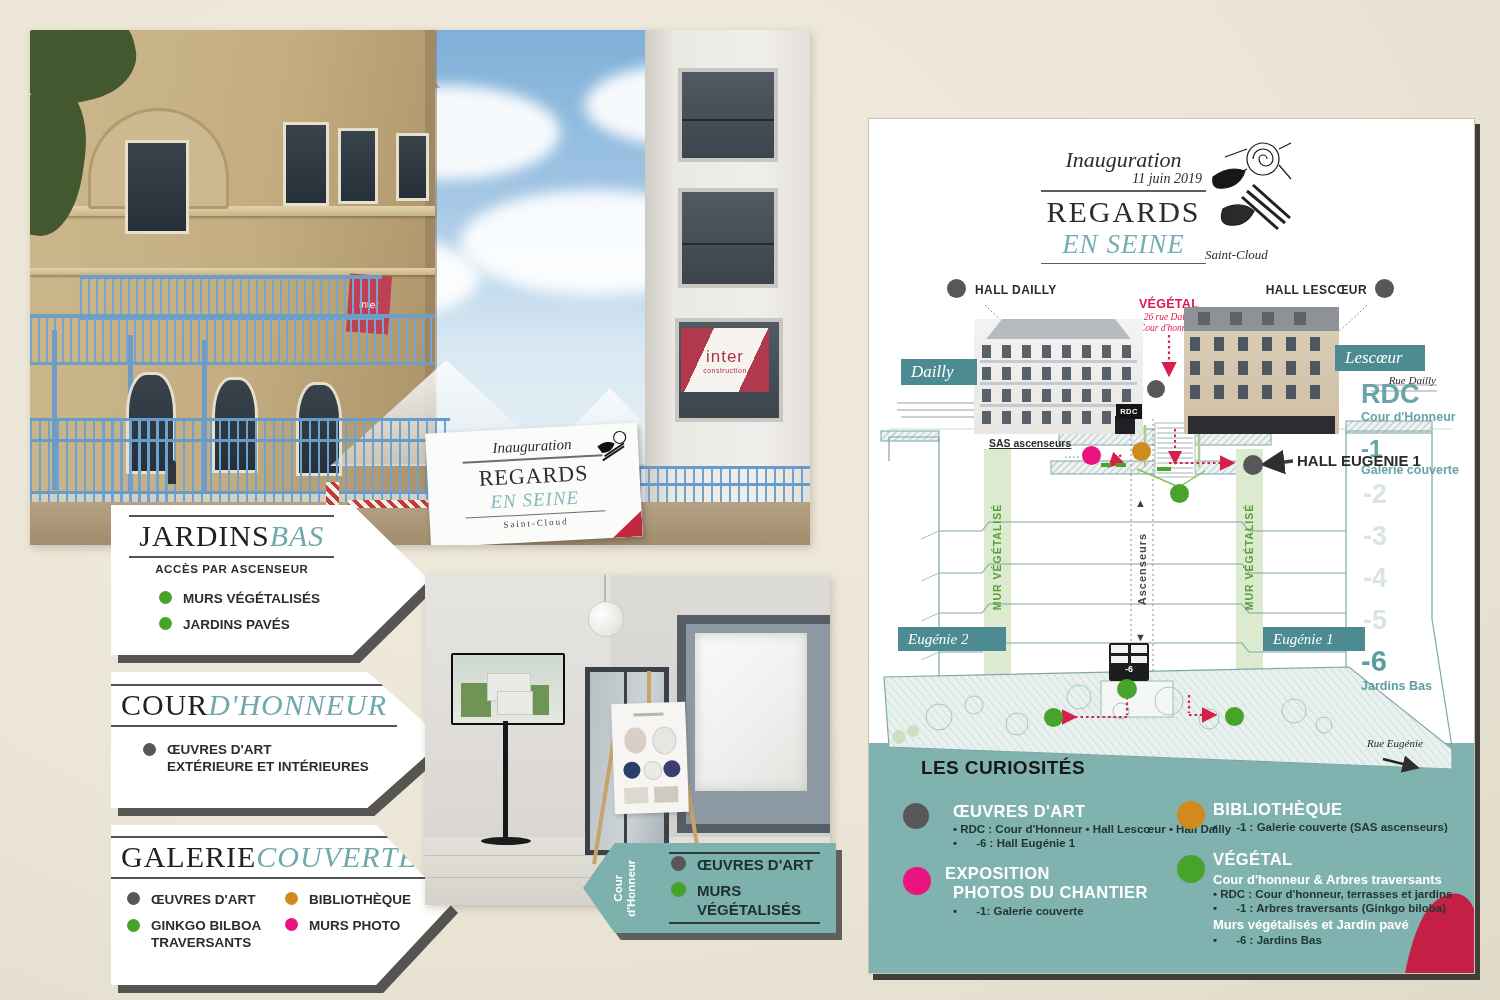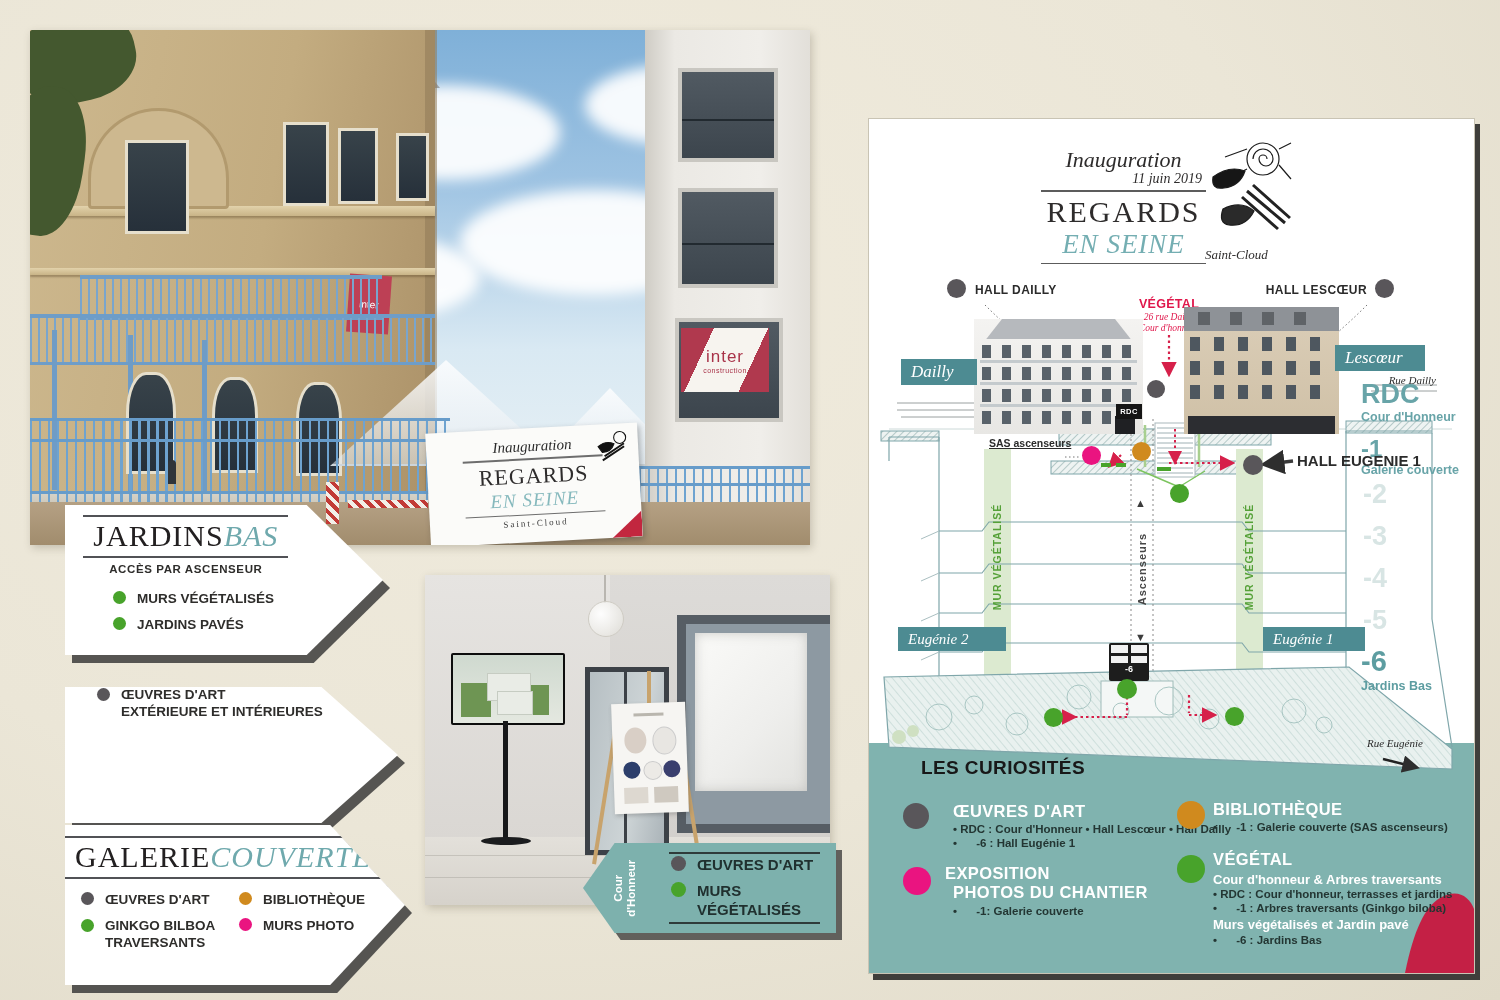--- a/index.html
+++ b/index.html
@@ -39,21 +39,21 @@
   .banner{left:398px;top:398px;width:212px;height:114px;background:#fbfbf9;transform:rotate(-3deg);box-shadow:2px 3px 6px rgba(40,40,40,.35);text-align:center;font-family:"Liberation Serif",serif;}
   .banner .b1{font-style:italic;font-size:15px;color:#2b2b2b;margin-top:10px;}
   .banner .rule{width:66%;height:1.5px;background:#6d6d6d;margin:3px auto;}
   .banner .b2{font-size:22px;color:#2e2c2c;letter-spacing:1px;}
   .banner .b3{font-size:19px;font-style:italic;color:#86b9bd;letter-spacing:1px;}
   .banner .b4{font-size:9px;color:#3a3a3a;letter-spacing:2px;margin-top:2px;}
   .banner .redtri{position:absolute;right:0;bottom:0;width:30px;height:26px;background:#c2273f;clip-path:polygon(100% 0,100% 100%,0 100%);}
 
   
   .tagwrap{filter:drop-shadow(7px 8px 0 rgba(52,52,52,.82));}
-  .tag{width:100%;height:100%;background:#fff;}
+  .tag{width:100%;height:100%;background:#fff;margin-left:46px;}
   .tag-r1{clip-path:polygon(0 0,76% 0,100% 50%,76% 100%,0 100%);}
   .tag-r2{clip-path:polygon(0 0,77% 0,100% 50%,77% 100%,0 100%);}
   .tag-r3{clip-path:polygon(0 0,78% 0,100% 50%,78% 100%,0 100%);}
   .ttl{display:inline-block;border-top:2px solid #515256;border-bottom:2px solid #515256;padding:2px 10px 3px;font-family:"Liberation Serif",serif;font-size:30px;color:#232021;letter-spacing:1px;white-space:nowrap;}
   .ttl .accent{font-style:italic;color:#6fa9ad;}
   .tsub{font-size:11.5px;font-weight:bold;color:#2e2d2b;letter-spacing:.6px;}
   .titem{display:flex;align-items:flex-start;gap:11px;font-size:13.5px;font-weight:bold;color:#2e2d2b;line-height:1.25;}
   .dot{border-radius:50%;display:inline-block;flex:0 0 auto;}
   .c-gray{background:#59565a;} .c-green{background:#48a32b;} .c-orange{background:#d08a1e;} .c-pink{background:#ea1480;}
 
@@ -239,20 +239,23 @@
         <div class="titem">
             <span class="dot c-green" style="width:13px;height:13px;"></span>
             <span>JARDINS PAVÉS</span>
           </div>
       </div>
     </div>
   </div>
 
   <div class="abs tagwrap" style="left:65px;top:672px;width:333px;height:136px;">
     <div class="tag tag-r2">
+      <div style="text-align:center;width:76%;padding-top:12px;">
+        <span class="ttl"><span>COUR</span><span class="accent">D'HONNEUR</span></span>
+      </div>
       <div style="margin:15px 0 0 32px;">
         <div class="titem">
             <span class="dot c-gray" style="width:13px;height:13px;margin-top:1px;"></span>
             <span><span>ŒUVRES D'ART</span><br><span>EXTÉRIEURE ET INTÉRIEURES</span></span>
           </div>
       </div>
     </div>
   </div>
 
   <div class="abs tagwrap" style="left:65px;top:825px;width:340px;height:160px;">

